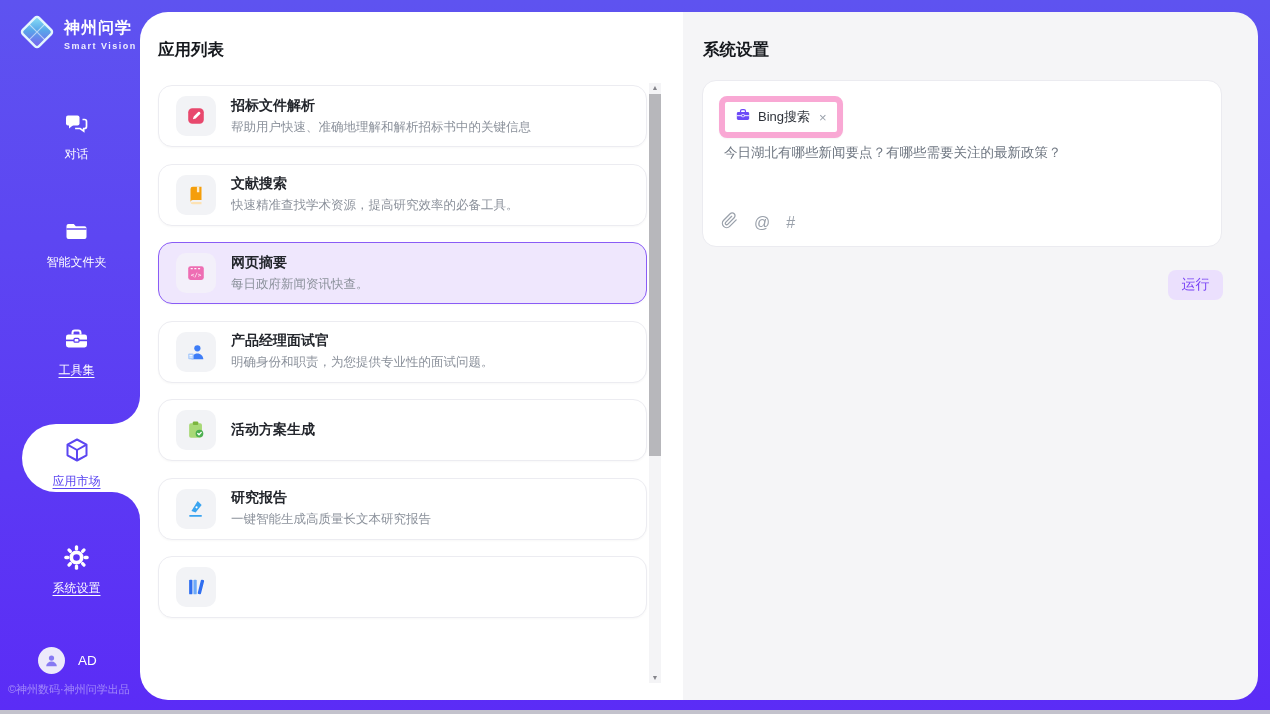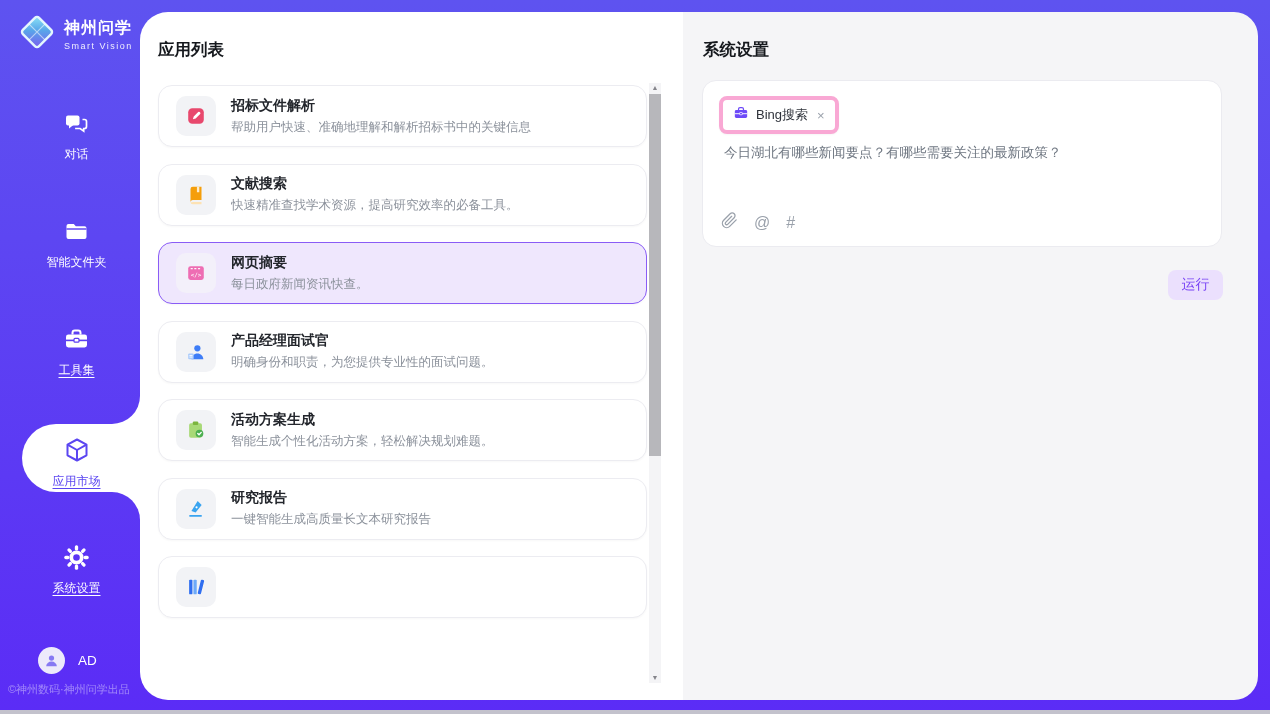--- a/index.html
+++ b/index.html
@@ -4,21 +4,21 @@
 <style>
   html,body{margin:0;padding:0;background:#e9e9ee;}
   .frame{position:relative;width:1270px;height:714px;overflow:hidden;
     background:linear-gradient(180deg,#5e53f0 0%,#5b2cf6 100%);
     font-family:"Liberation Sans","DejaVu Sans",sans-serif;}
   .bottom-strip{position:absolute;left:0;right:0;bottom:0;height:4px;background:#c3c2cc;z-index:6;}
 
   
   .logo{position:absolute;left:18px;top:13px;display:flex;align-items:center;gap:8px;z-index:3;}
   .logo-title{color:#fff;font-size:16px;font-weight:bold;letter-spacing:1px;}
-  .logo-sub{color:rgba(255,255,255,.9);font-size:9px;letter-spacing:1.5px;margin-top:2px;}
+  .logo-sub{color:rgba(255,255,255,.9);font-size:9px;letter-spacing:1.5px;margin-top:2px;font-weight:bold;}
   .nav-item{position:absolute;left:0;width:153px;text-align:center;color:#fff;z-index:3;cursor:pointer;}
   .nav-icon{display:inline-block;height:28px;}
   .nav-label{display:block;font-size:12px;margin-top:5px;color:#fff;}
   .u{text-decoration:underline;text-underline-offset:3px;}
   .nav-item.active .nav-label{color:#5b46f1;}
   .bubble{position:absolute;left:22px;top:424px;width:118px;height:68px;background:#fff;
     border-radius:34px 0 0 34px;z-index:2;}
   .scoop{position:absolute;left:112px;width:28px;height:28px;background:#fff;z-index:2;}
   .scoop::before{content:"";position:absolute;inset:0;
     background-image:linear-gradient(180deg,#5e53f0 0%,#5b2cf6 100%);
@@ -49,21 +49,21 @@
   .sb-thumb{position:absolute;left:0;top:11px;width:12px;height:362px;background:#b7b7bb;cursor:pointer;}
   .sb-arrow{position:absolute;left:0;width:12px;text-align:center;font-size:7px;color:#85858b;cursor:pointer;line-height:10px;}
   .sb-arrow.up{top:0;} .sb-arrow.down{bottom:0;}
 
   
   .detail-panel{position:absolute;left:683px;top:12px;width:575px;height:688px;background:#f5f5f7;
     border-radius:0 24px 24px 0;z-index:2;}
   .detail-card{position:absolute;left:19px;top:68px;width:520px;height:167px;background:#fff;
     border:1px solid #ebebf0;border-radius:14px;box-sizing:border-box;}
   .tag{position:absolute;left:16px;top:15px;height:30px;display:inline-flex;align-items:center;gap:7px;
-    padding:0 10px;border:4px solid #f9a8d4;border-radius:8px;background:#fff;
+    padding:0 10px;border:6px solid #f9a8d4;border-radius:8px;background:#fff;
     box-shadow:0 1px 2px rgba(0,0,0,.04);cursor:pointer;}
   .tag-label{font-size:13px;color:#2e323a;}
   .tag-close{color:#9aa1ab;font-size:13px;margin-left:2px;cursor:pointer;}
   .prompt{position:absolute;left:21px;top:62px;right:20px;font-size:13.5px;color:#6e7681;line-height:1.5;cursor:text;}
   .tools{position:absolute;left:18px;bottom:13px;display:flex;gap:16px;align-items:center;color:#9aa1ab;}
   .tool-txt{font-size:16px;cursor:pointer;}
   .run-btn{position:absolute;left:485px;top:258px;width:55px;height:30px;background:#ebe0fd;color:#7a45f5;
     font-size:14px;border:none;border-radius:8px;display:flex;align-items:center;justify-content:center;cursor:pointer;
     font-family:inherit;}
 </style>
@@ -222,21 +222,20 @@
           <span class="card-icon">
             <svg width="22" height="22" viewBox="0 0 24 24">
               <rect x="4.5" y="4.5" width="14" height="16" rx="2" fill="#a8d977"></rect>
               <rect x="8.5" y="2.6" width="6" height="4" rx="1.3" fill="#7cb53f"></rect>
               <circle cx="15.8" cy="15.8" r="4.2" fill="#4caf50"></circle>
               <path d="M13.9 15.8l1.4 1.4 2.4-2.6" stroke="#fff" stroke-width="1.5" fill="none" stroke-linecap="round"></path>
             </svg>
           </span>
           <span class="card-text">
             <span class="card-name" style="display: block;">活动方案生成</span>
-            <span class="card-desc" style="display: block;">智能生成个性化活动方案，轻松解决规划难题。</span>
           </span>
         </div>
         <div class="card">
           <span class="card-icon">
             <svg width="22" height="22" viewBox="0 0 24 24">
               <path d="M13.8 3.2l4.4 4.4-6.6 8.2-4.6-1.6 6.8-11z" fill="#3aa4f0"></path>
               <circle cx="12.6" cy="10.2" r="1.2" fill="#fff"></circle>
               <rect x="4.5" y="18.6" width="14" height="1.8" rx=".9" fill="#3aa4f0"></rect>
             </svg>
           </span>

